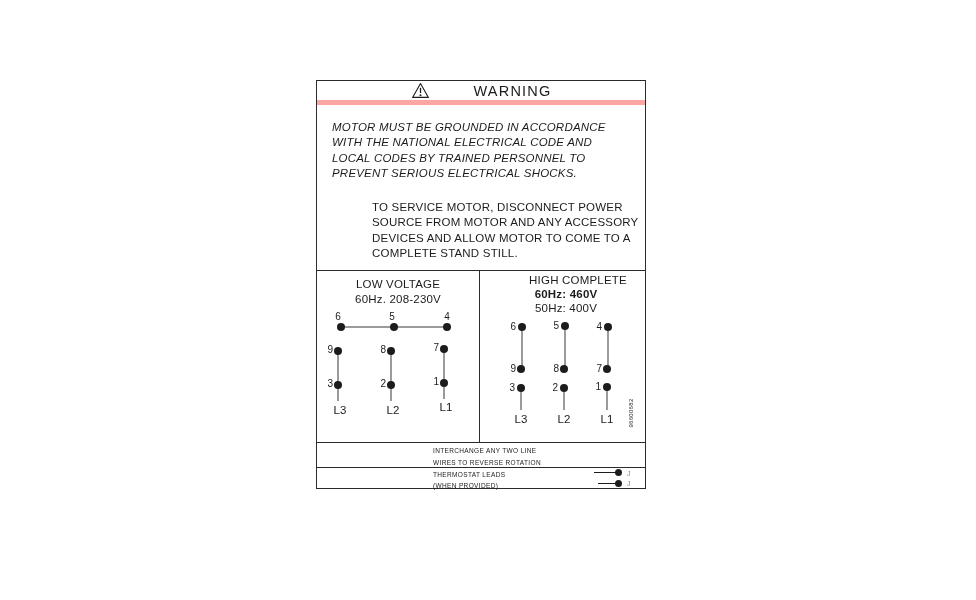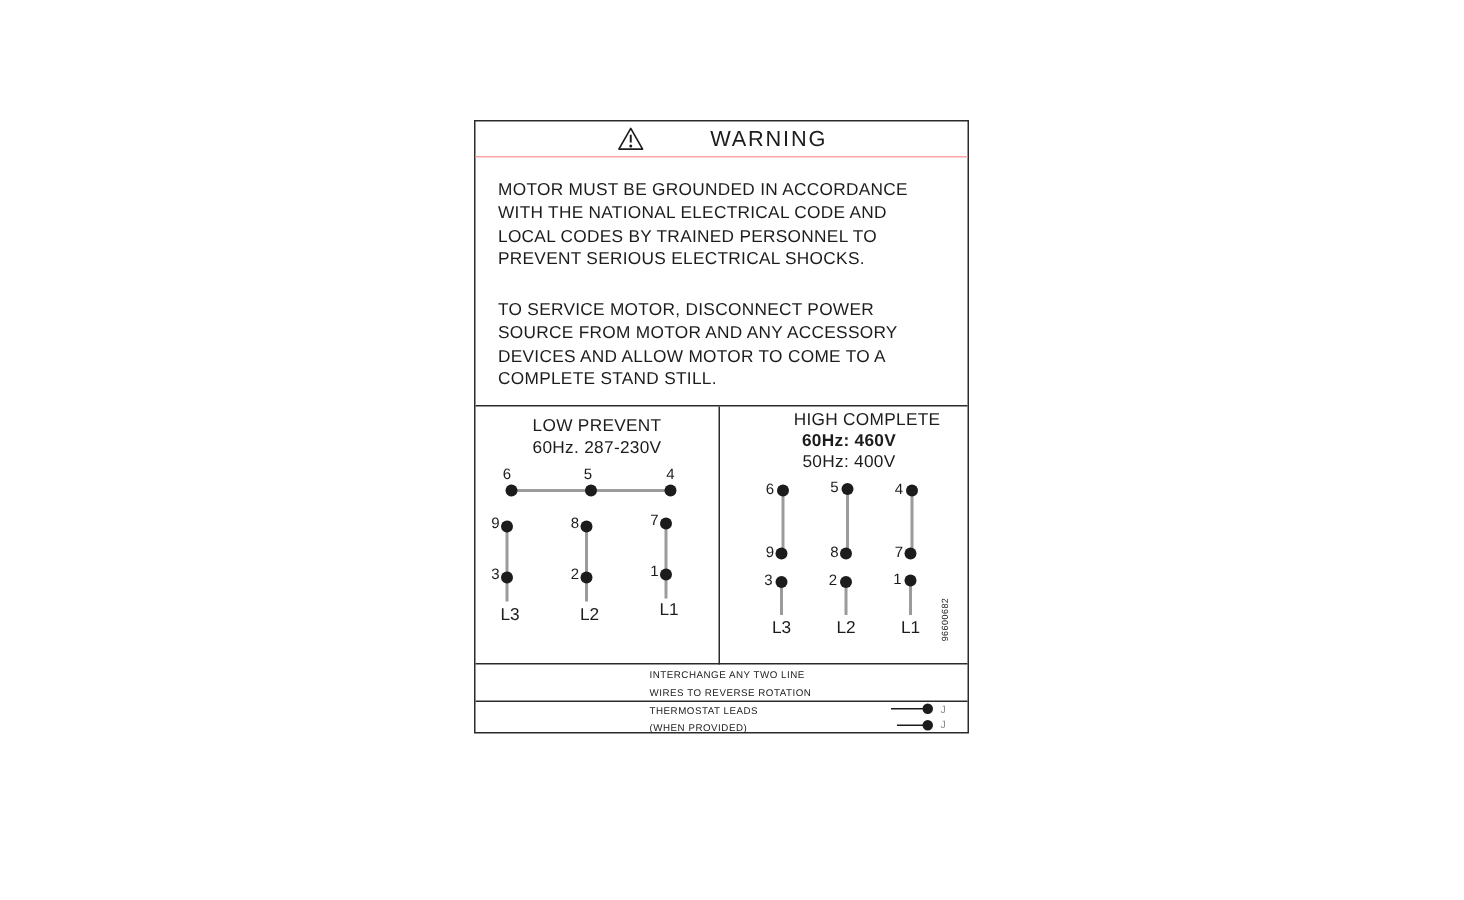--- a/index.html
+++ b/index.html
@@ -7,32 +7,32 @@
     position:relative;width:976px;height:600px;background:#ffffff;overflow:hidden;
     font-family:"Liberation Sans","DejaVu Sans",sans-serif;color:#1c1c1c;
   }
   .label-box{
     position:absolute;left:316px;top:80px;width:330px;height:409px;
     border:1.5px solid #2b2b2b;box-sizing:border-box;background:#ffffff;
   }
   
   .hdr{
     position:absolute;left:0;top:0;width:100%;height:24px;
-    border-bottom:1px solid #fca5a5;box-sizing:border-box;
+    border-bottom:5px solid #fca5a5;box-sizing:border-box;
     display:flex;align-items:center;justify-content:center;gap:44px;
   }
   .hdr-title{font-size:14.5px;letter-spacing:1.2px;color:#1c1c1c;}
   
   .para{
     position:absolute;left:15px;width:300px;margin:0;
     font-size:11.5px;line-height:15.4px;letter-spacing:0.2px;
     white-space:pre-line;color:#1c1c1c;
   }
-  .p1{top:39px;}
-  .p2{top:119px;}
+  .p1{top:39px;font-style:italic;}
+  .p2{top:119px;margin-left:40px;}
   
   .diagrams{
     position:absolute;left:0;top:189px;width:100%;height:172px;
     border-top:1px solid #2b2b2b;box-sizing:border-box;
   }
   .divider-v{position:absolute;left:162px;top:0;width:1px;height:172px;background:#2b2b2b;}
   .d-title{position:absolute;font-size:11.5px;text-align:center;letter-spacing:0.2px;}
   .d-sub{position:absolute;font-size:11.5px;text-align:center;letter-spacing:0.2px;}
   .term-dot{position:absolute;width:8px;height:8px;border-radius:50%;background:#1c1c1c;}
   .term-num{position:absolute;font-size:10px;color:#1c1c1c;line-height:10px;}
@@ -85,22 +85,22 @@
 LOCAL CODES BY TRAINED PERSONNEL TO
 PREVENT SERIOUS ELECTRICAL SHOCKS.</p>
     <p class="para p2">TO SERVICE MOTOR, DISCONNECT POWER
 SOURCE FROM MOTOR AND ANY ACCESSORY
 DEVICES AND ALLOW MOTOR TO COME TO A
 COMPLETE STAND STILL.</p>
 
     <div class="diagrams">
       <div class="divider-v"></div>
 
-      <div class="d-title" style="left:0;width:162px;top:7px;">LOW PREVENT</div>
-      <div class="d-sub" style="left:0;width:162px;top:22px;">60Hz. 287-230V</div>
+      <div class="d-title" style="left:0;width:162px;top:7px;">LOW VOLTAGE</div>
+      <div class="d-sub" style="left:0;width:162px;top:22px;">60Hz. 208-230V</div>
 
       <div class="hwire" style="left:24px;top:55.2px;width:106px;"></div>
       <div class="term-num num-top" style="left:14px;top:41px;">6</div>
       <div class="term-num num-top" style="left:68px;top:41px;">5</div>
       <div class="term-num num-top" style="left:123px;top:41px;">4</div>
       <div class="term-dot" style="left:20px;top:52px;"></div>
       <div class="term-dot" style="left:73px;top:52px;"></div>
       <div class="term-dot" style="left:126px;top:52px;"></div>
 
       <div class="vwire" style="left:20.2px;top:80px;height:50px;"></div>

